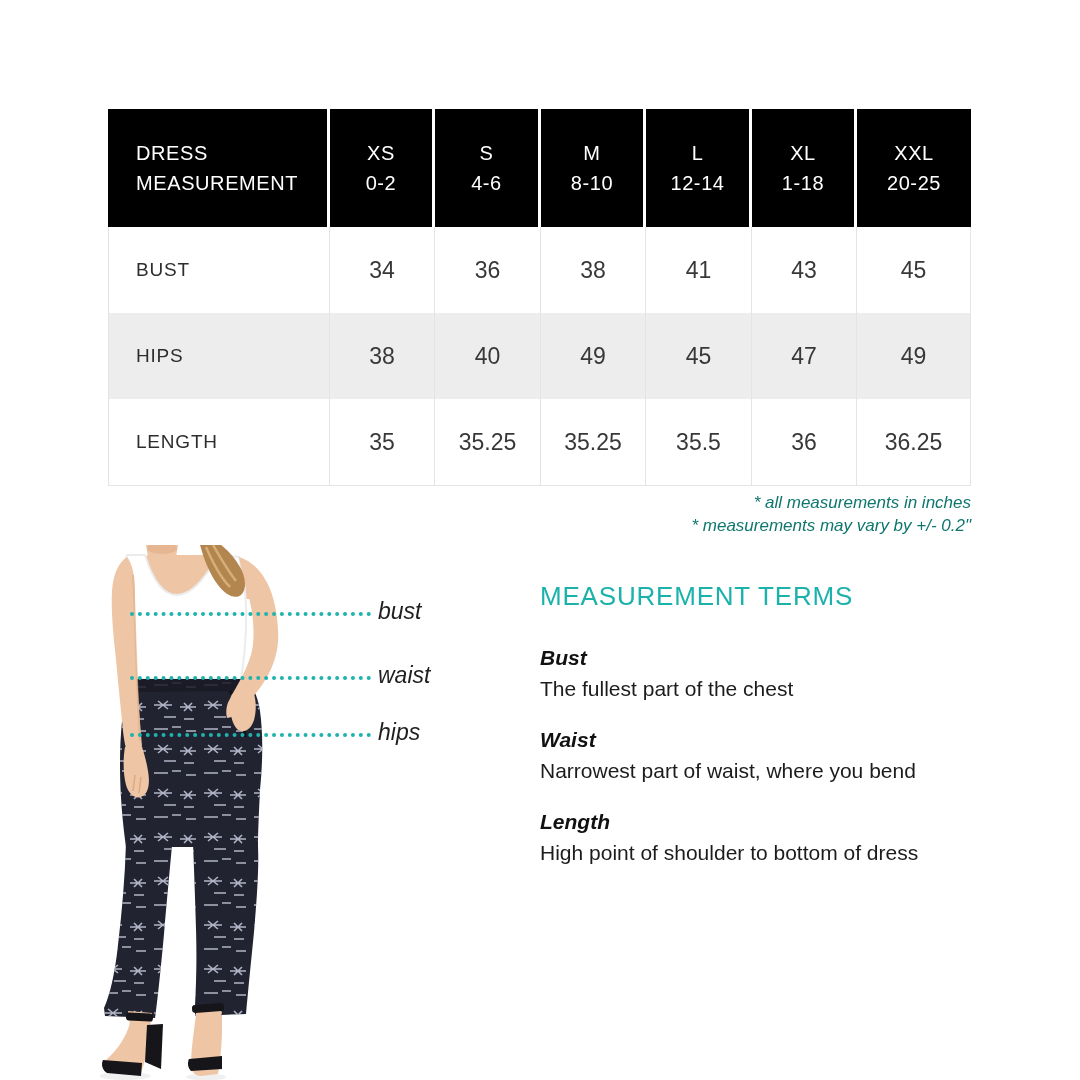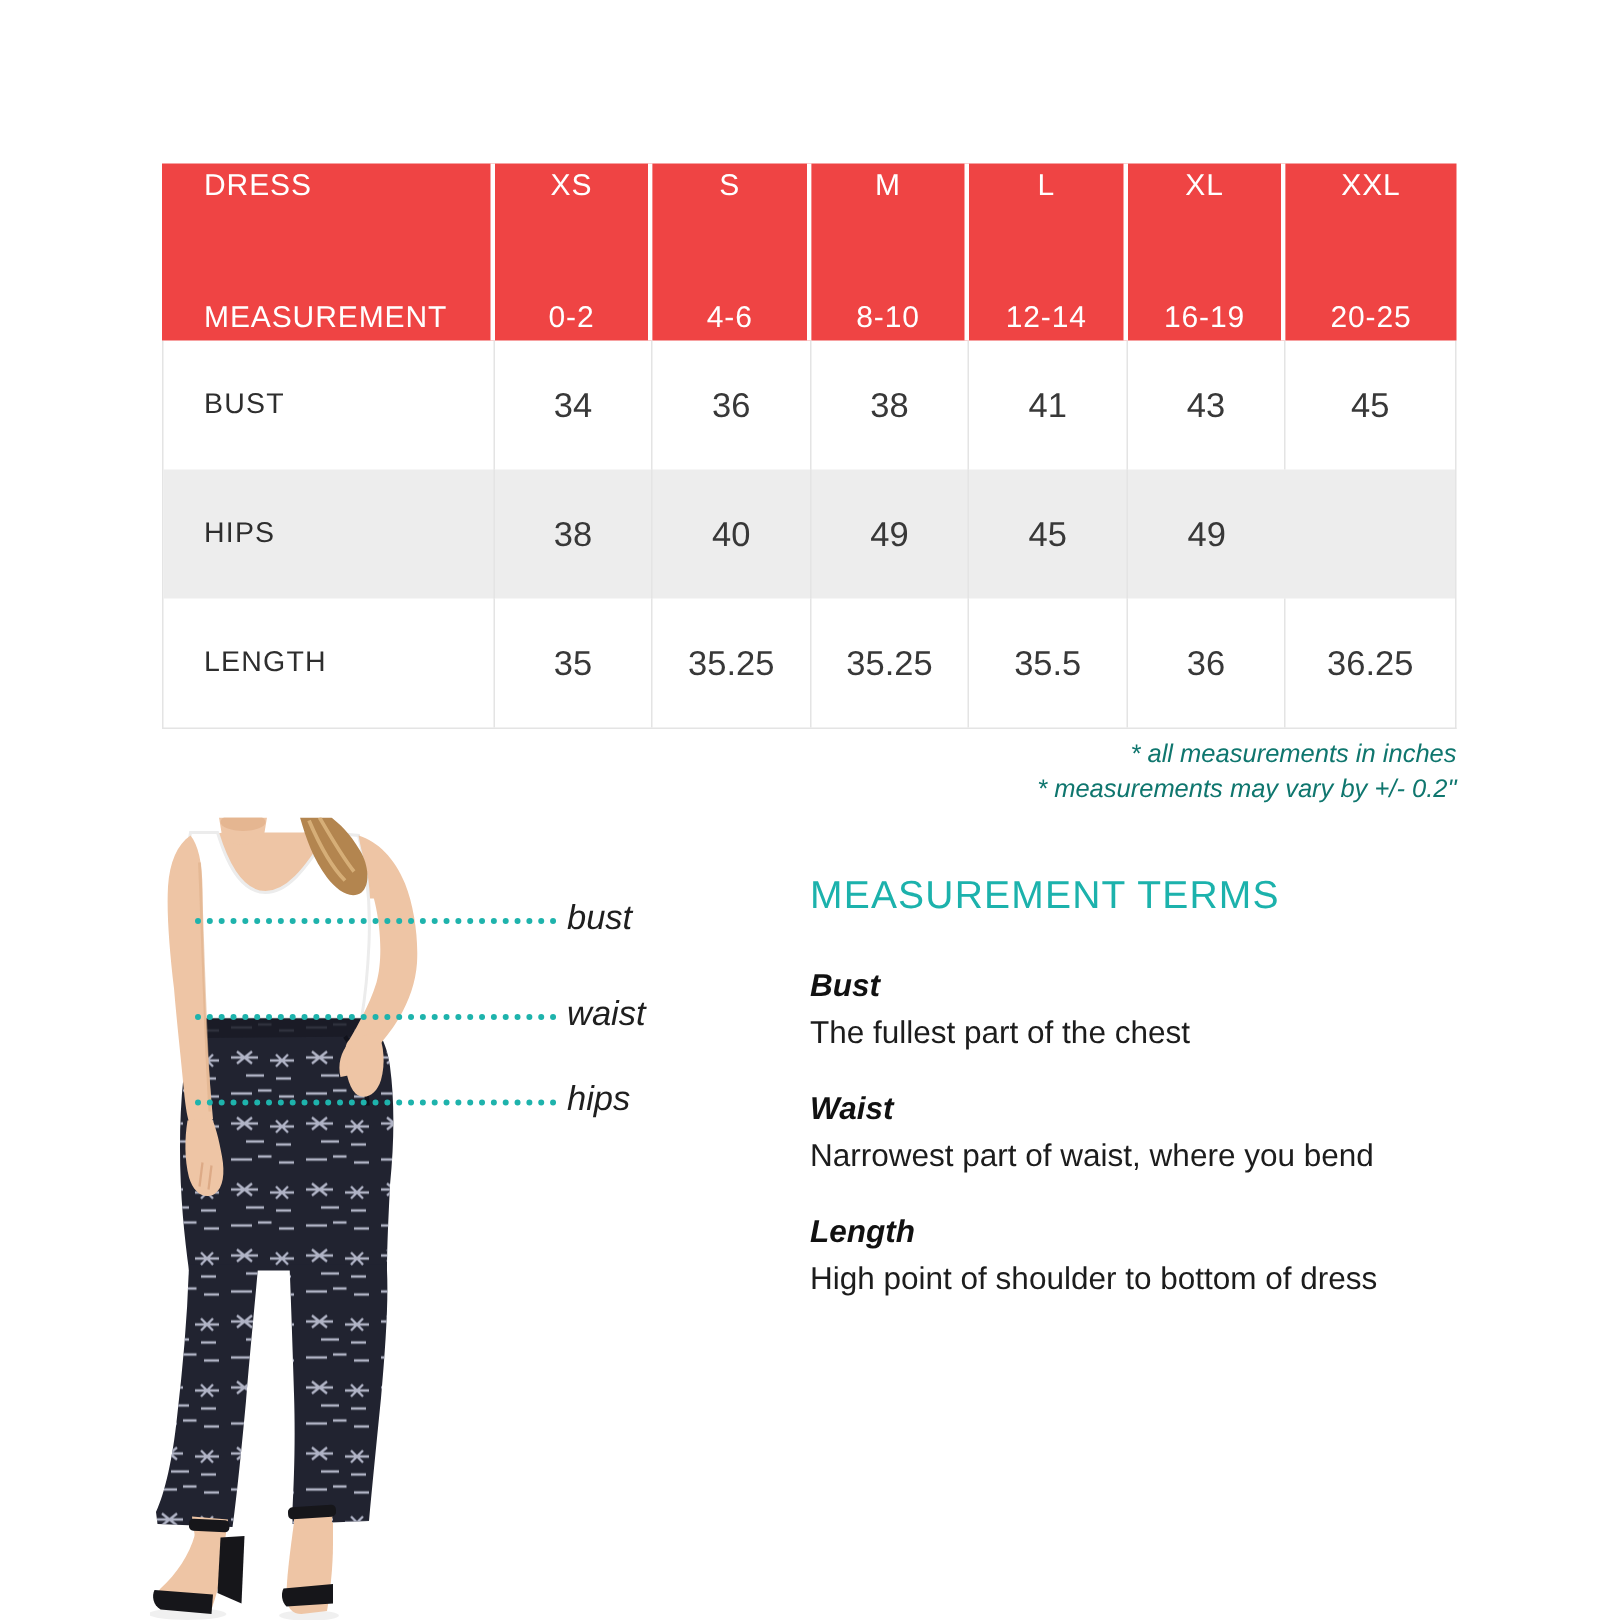--- a/index.html
+++ b/index.html
@@ -5,22 +5,22 @@
   html,body{margin:0;padding:0;background:#ffffff;}
   .canvas{
     position:relative;width:1080px;height:1080px;background:#ffffff;overflow:hidden;
     font-family:"Liberation Sans", sans-serif;color:#333;
   }
 
   
   .size-table{position:absolute;left:108px;top:109px;width:863px;}
   .thead{display:grid;grid-template-columns:222px 105px 106px 105px 106px 105px 114px;height:118px;}
   .th{
-    background:#ef4444;color:#ffffff;display:flex;flex-direction:column;
-    justify-content:space-between;align-items:center;font-size:20px;line-height:30px;
+    background:#000000;color:#ffffff;display:flex;flex-direction:column;
+    justify-content:center;align-items:center;font-size:20px;line-height:30px;
     letter-spacing:0.6px;border-right:3px solid #ffffff;box-sizing:border-box;
   }
   .th:last-child{border-right:none;}
   .th.corner{align-items:flex-start;padding-left:28px;}
   .tbody{border:1px solid #e4e4e4;border-top:none;box-sizing:border-box;}
   .trow{display:grid;grid-template-columns:221px 105px 106px 105px 106px 105px 113px;height:86px;}
   .trow.alt{background:#ededed;}
   .td{
     display:flex;align-items:center;justify-content:center;font-size:23px;color:#383838;
     border-right:1px solid #e4e4e4;box-sizing:border-box;
@@ -80,21 +80,21 @@
       <div class="th">
         <span>M</span>
         <span>8-10</span>
       </div>
       <div class="th">
         <span>L</span>
         <span>12-14</span>
       </div>
       <div class="th">
         <span>XL</span>
-        <span>16-19</span>
+        <span>1-18</span>
       </div>
       <div class="th">
         <span>XXL</span>
         <span>20-25</span>
       </div>
     </div>
 
     <div class="tbody">
       <div class="trow">
         <div class="td rowlabel">BUST</div>
@@ -104,20 +104,21 @@
         <div class="td">41</div>
         <div class="td">43</div>
         <div class="td">45</div>
       </div>
       <div class="trow alt">
         <div class="td rowlabel">HIPS</div>
         <div class="td">38</div>
         <div class="td">40</div>
         <div class="td">49</div>
         <div class="td">45</div>
+        <div class="td">47</div>
         <div class="td">49</div>
       </div>
       <div class="trow">
         <div class="td rowlabel">LENGTH</div>
         <div class="td">35</div>
         <div class="td">35.25</div>
         <div class="td">35.25</div>
         <div class="td">35.5</div>
         <div class="td">36</div>
         <div class="td">36.25</div>

